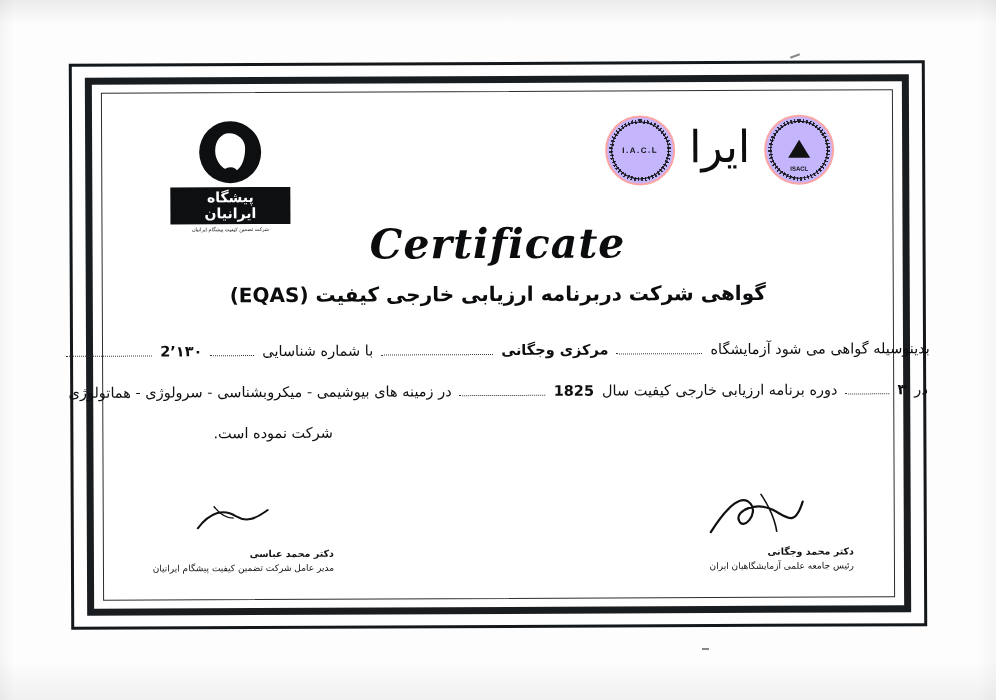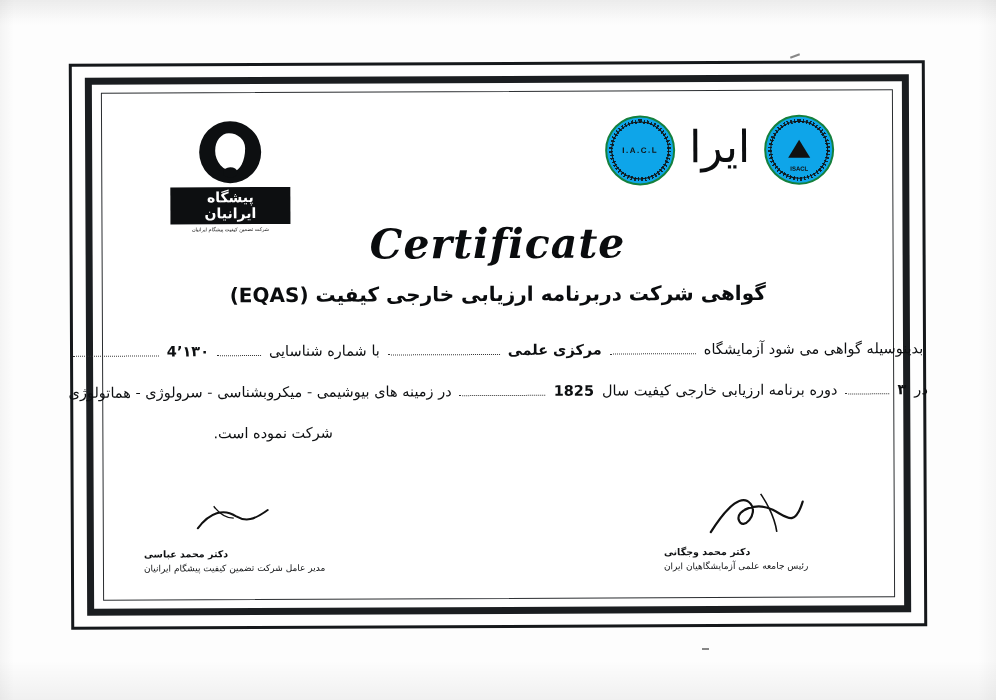--- a/index.html
+++ b/index.html
@@ -141,23 +141,23 @@
     right: 58px;
     top: 8px;
     display: flex;
     align-items: center;
     gap: 14px;
   }
   .seal {
     width: 66px;
     height: 66px;
     border-radius: 50%;
-    border: 2px solid #15803d;
+    border: 2px solid #fca5a5;
     position: relative;
-    background: #0ea5e9;
+    background: #c4b5fd;
   }
   .seal::after {
     content: "";
     position: absolute;
     inset: 4px;
     border: 1px solid #111;
     border-radius: 50%;
   }
   .seal .seal-text {
     position: absolute;
@@ -285,21 +285,21 @@
     position: absolute;
     bottom: 26px;
     left: 40px;
     right: 40px;
     display: flex;
     justify-content: space-between;
     direction: rtl;
   }
   .sig {
     width: 190px;
-    text-align: left;
+    text-align: right;
     direction: rtl;
   }
   .sig .scribble {
     height: 58px;
     position: relative;
   }
   .sig .scribble svg {
     position: absolute;
     left: 50%;
     top: 0;
@@ -383,25 +383,25 @@
           </div>
 
           <div class="title-en">Certificate</div>
           <div class="title-fa">گواهی شرکت دربرنامه ارزیابی خارجی کیفیت (EQAS)</div>
 
           <div class="body-block">
 
             <div class="line">
               <span class="seg">بدینوسیله گواهی می شود آزمایشگاه</span>
               <span class="fill"></span>
-              <span class="seg val">مرکزی علمی</span>
+              <span class="seg val">مرکزی وجگانی</span>
               <span class="fill wide"></span>
               <span class="seg">با شماره شناسایی</span>
               <span class="fill narrow"></span>
-              <span class="seg val">4٬۱۳۰</span>
+              <span class="seg val">2٬۱۳۰</span>
               <span class="fill"></span>
             </div>
 
             <div class="line">
               <span class="seg">در</span>
               <span class="seg val">۳</span>
               <span class="fill narrow"></span>
               <span class="seg">دوره برنامه ارزیابی خارجی کیفیت سال</span>
               <span class="seg val">1825</span>
               <span class="fill"></span>

